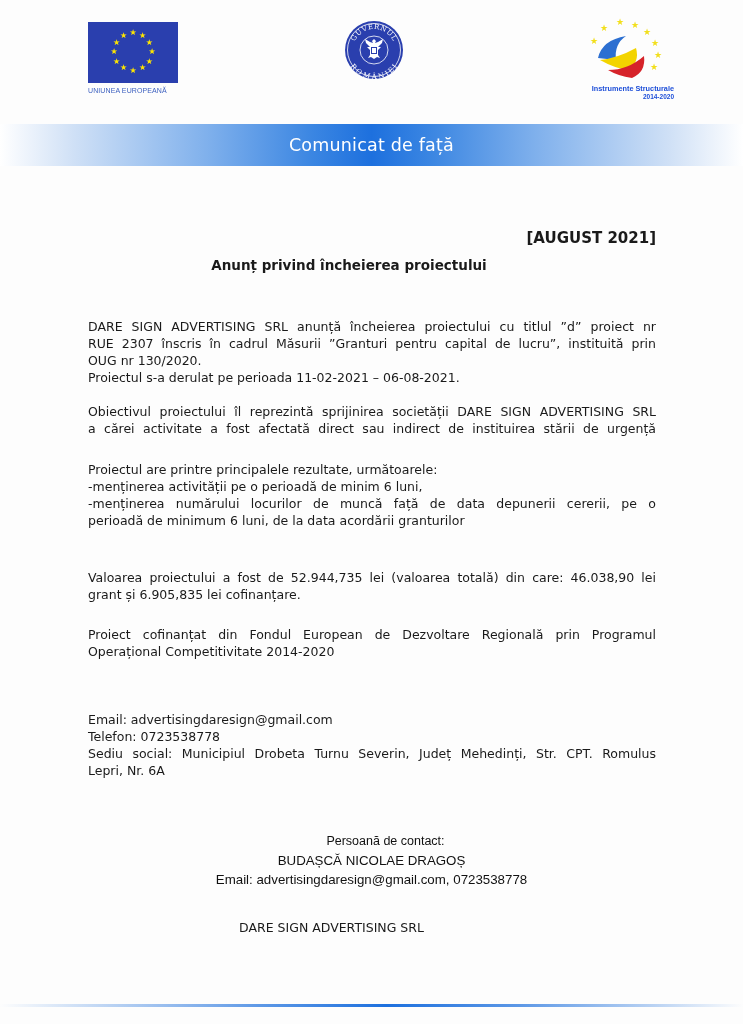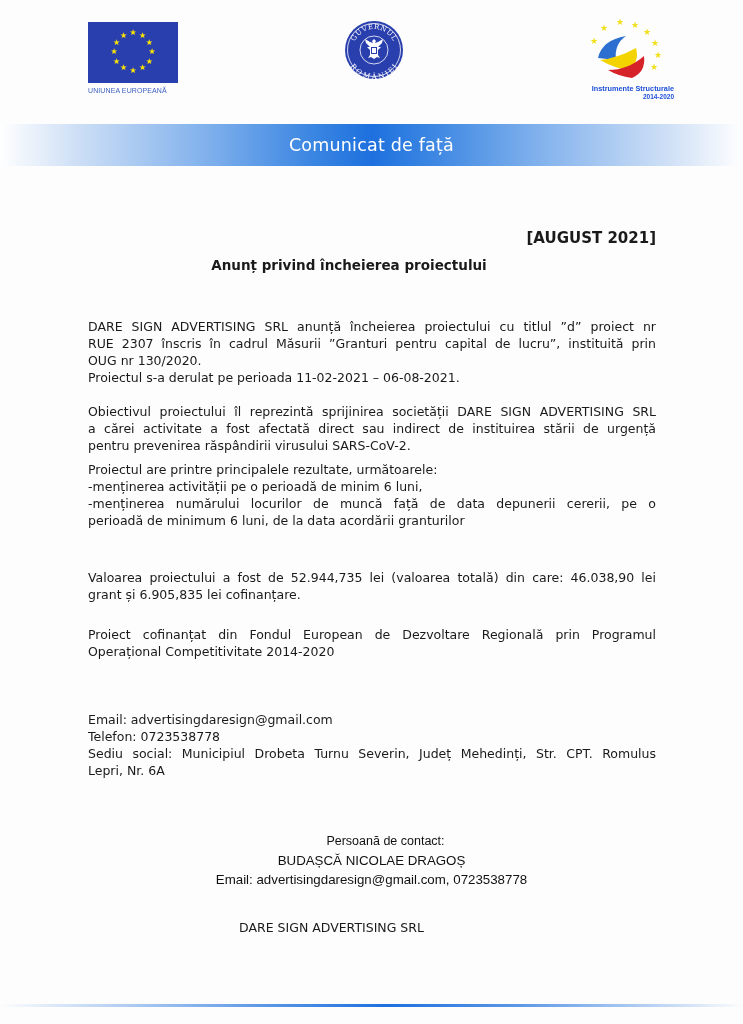--- a/index.html
+++ b/index.html
@@ -127,21 +127,20 @@
 <div class="para p-intro">
   <span class="line justify">DARE SIGN ADVERTISING SRL anunță încheierea proiectului cu titlul ”d” proiect  nr</span>
   <span class="line justify">RUE 2307 înscris în cadrul Măsurii ”Granturi pentru capital de lucru”, instituită prin</span>
   <span class="line">OUG nr 130/2020.</span>
   <span class="line">Proiectul s-a derulat pe perioada 11-02-2021 – 06-08-2021.</span>
 </div>
 
 <div class="para p-obj">
   <span class="line justify">Obiectivul proiectului îl reprezintă sprijinirea societății DARE SIGN ADVERTISING SRL</span>
   <span class="line justify">a cărei activitate a fost afectată direct sau indirect de instituirea stării de urgență</span>
-  <span class="line">pentru prevenirea răspândirii virusului SARS-CoV-2.</span>
 </div>
 
 <div class="para p-res">
   <span class="line">Proiectul are printre principalele rezultate, următoarele:</span>
   <span class="line">-menținerea activității pe o perioadă de minim 6 luni,</span>
   <span class="line justify">-menținerea numărului locurilor de muncă față de data depunerii cererii, pe o</span>
   <span class="line">perioadă de minimum 6 luni, de la data acordării granturilor</span>
 </div>
 
 <div class="para p-val">

